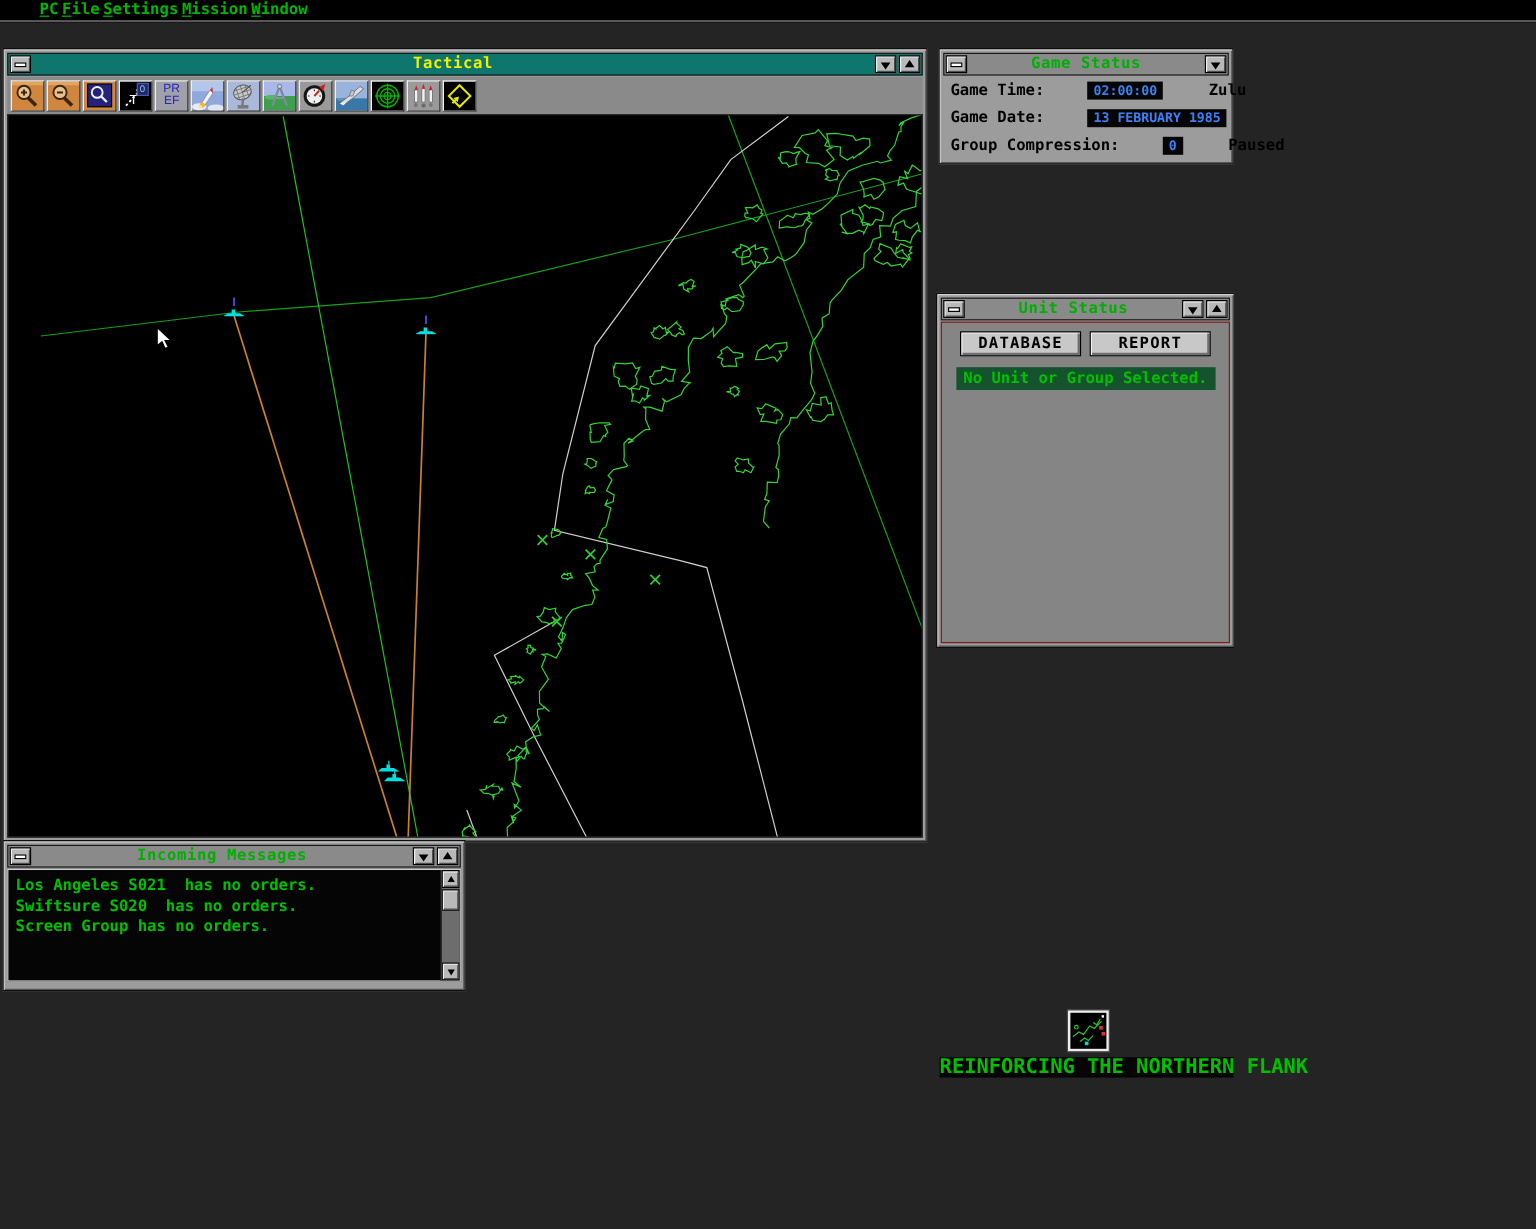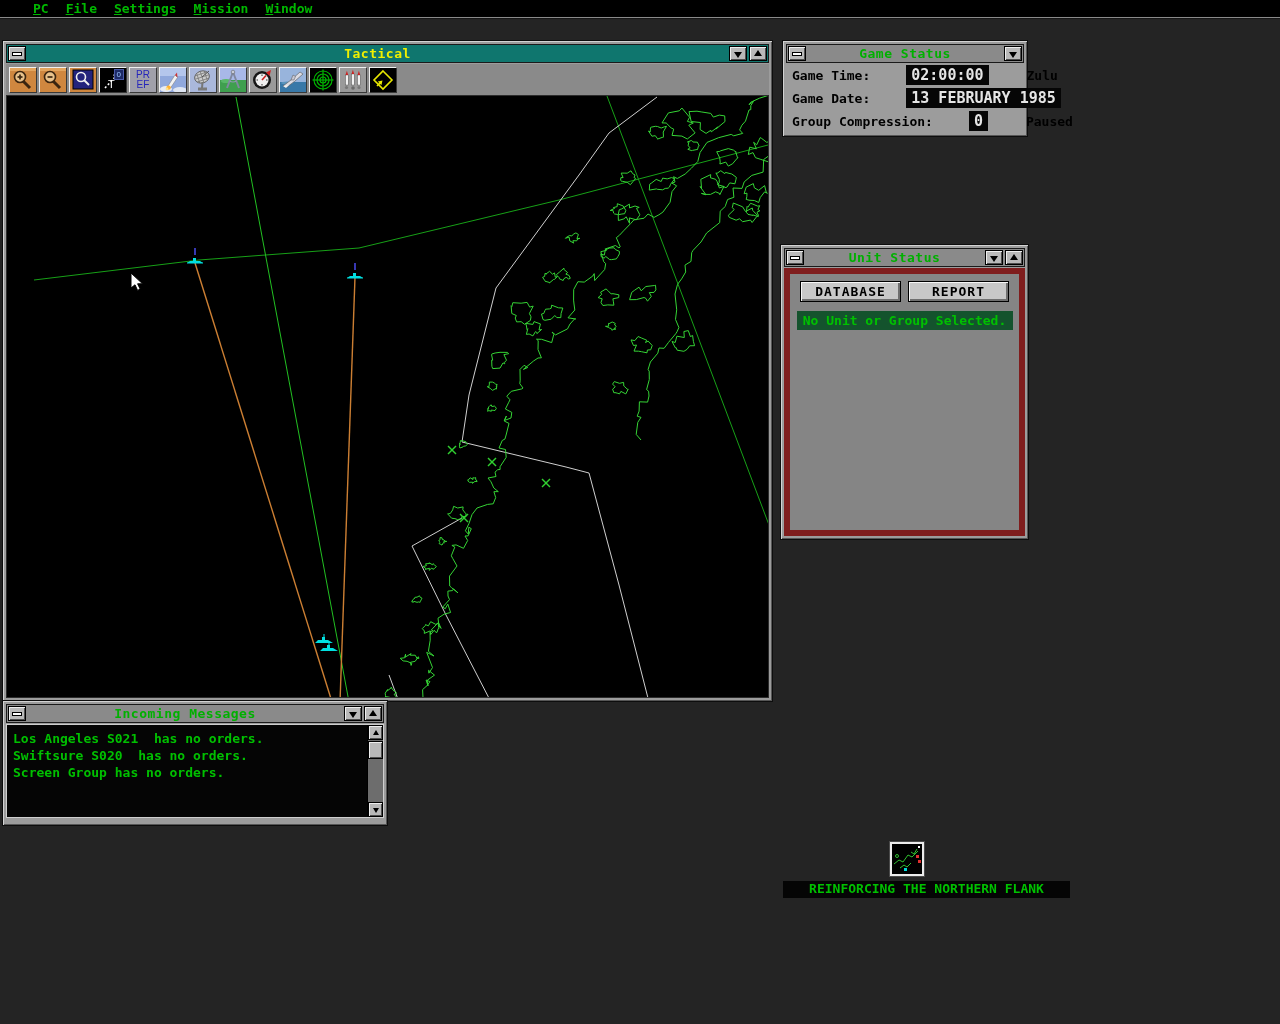--- a/index.html
+++ b/index.html
@@ -6,21 +6,21 @@
   html,body { margin:0; padding:0; }
   body {
     width:1280px; height:1024px; position:relative; overflow:hidden;
     background:#242424;
     font-family:"DejaVu Sans Mono", monospace;
     font-weight:bold;
   }
   
   .menubar {
     position:absolute; left:0; top:0; width:1280px; height:17px;
-    background:#000; display:flex; align-items:center; gap:17px;
+    background:#000; display:flex; align-items:center; gap:3px;
     padding-left:33px;
     box-shadow:0 1px 0 #8a8a8a, 0 2px 0 #151515;
   }
   .menu-item { color:#00b800; font-size:13px; cursor:default; white-space:pre; }
   .menu-item u { text-decoration:underline; }
   
   .window {
     position:absolute; background:#9c9c9c; padding:3px;
     border:1px solid #0d0d0d;
     box-shadow: inset 1px 1px 0 #d2d2d2, inset -1px -1px 0 #565656;
@@ -57,25 +57,25 @@
   .tbtn .ovl { position:absolute; pointer-events:none; }
   .map {
     position:relative; height:603px; background:#000; overflow:hidden;
     border:1px solid #2c2c2c;
   }
   .map svg { position:absolute; left:0; top:0; }
   
   #win-gamestatus { left:782px; top:40px; width:246px; height:97px; }
   .gs-row { display:flex; align-items:center; height:22px; padding-left:6px; margin-top:1px;gap:29px; }
   .gs-label { color:#000; font-size:13px; white-space:pre; }
-  .valbox { background:#060606; color:#e5e5e5; font-size:15px; padding:1px 5px; margin-left:7px; white-space:pre;text-align:right; }
+  .valbox { background:#060606; color:#3b82f6; font-size:11px; padding:1px 5px; margin-left:7px; white-space:pre;text-align:right; }
   .gs-suffix { color:#000; font-size:13px; margin-left:9px; }
   
   #win-unitstatus { left:780px; top:244px; width:249px; height:296px; }
-  .us-body { height:268px; background:#858585; border:6px solid #7f1d1d; padding-top:7px; }
+  .us-body { height:268px; background:#858585; border:1px solid #7f1d1d; padding-top:7px; }
   .us-buttons { display:flex; justify-content:center; gap:7px; }
   .btn3d {
     width:101px; height:21px; background:#c8c8c8; border:1px solid #000;
     box-shadow: inset 1px 1px 0 #f6f6f6, inset -2px -2px 0 #6f6f6f;
     color:#000; font-size:13px; font-weight:bold; font-family:inherit;
     display:flex; align-items:center; justify-content:center; letter-spacing:1px;
   }
   .us-status {
     margin:9px auto 0; width:216px; background:#14532d; color:#00c000;
     font-size:13px; text-align:center; padding:2px 0; white-space:pre;
@@ -102,22 +102,22 @@
   .sb-track { flex:1; }
   .sb-down { margin-top:auto; }
   .tri-up-s { width:0;height:0;border:3px solid transparent;border-bottom:5px solid #000;margin-bottom:4px; }
   .tri-down-s { width:0;height:0;border:3px solid transparent;border-top:5px solid #000;margin-top:4px; }
   
   #mini-icon {
     position:absolute; left:890px; top:842px; width:34px; height:34px;
     background:#000; border:2px solid #ececec; box-shadow:0 0 0 1px #4a4a4a;
   }
   #mini-label {
-    position:absolute; left:783px; top:881px; width:287px; height:17px;
-    background:#050505; color:#00c000; font-size:13px; text-align:center;
+    position:absolute; left:783px; top:881px; width:245px; height:17px;
+    background:#050505; color:#00c000; font-size:17px; text-align:center;
     line-height:16px; white-space:pre;
   }
   
   #cursor { position:absolute; left:130px; top:272px; pointer-events:none; }
   
   .pref-txt { left:0; top:2px; width:100%; text-align:center; color:#2525bb; font-size:10px; line-height:10px; }
   .trk-T { left:8px; top:11px; color:#fff; font-size:11px; line-height:11px; }
   .trk-0 { right:2px; top:1px; color:#9cc4ff; font-size:8px; line-height:9px; background:#1d2a66; padding:0 2px; border:1px solid #4a5aa8; }
 </style>
 </head>

